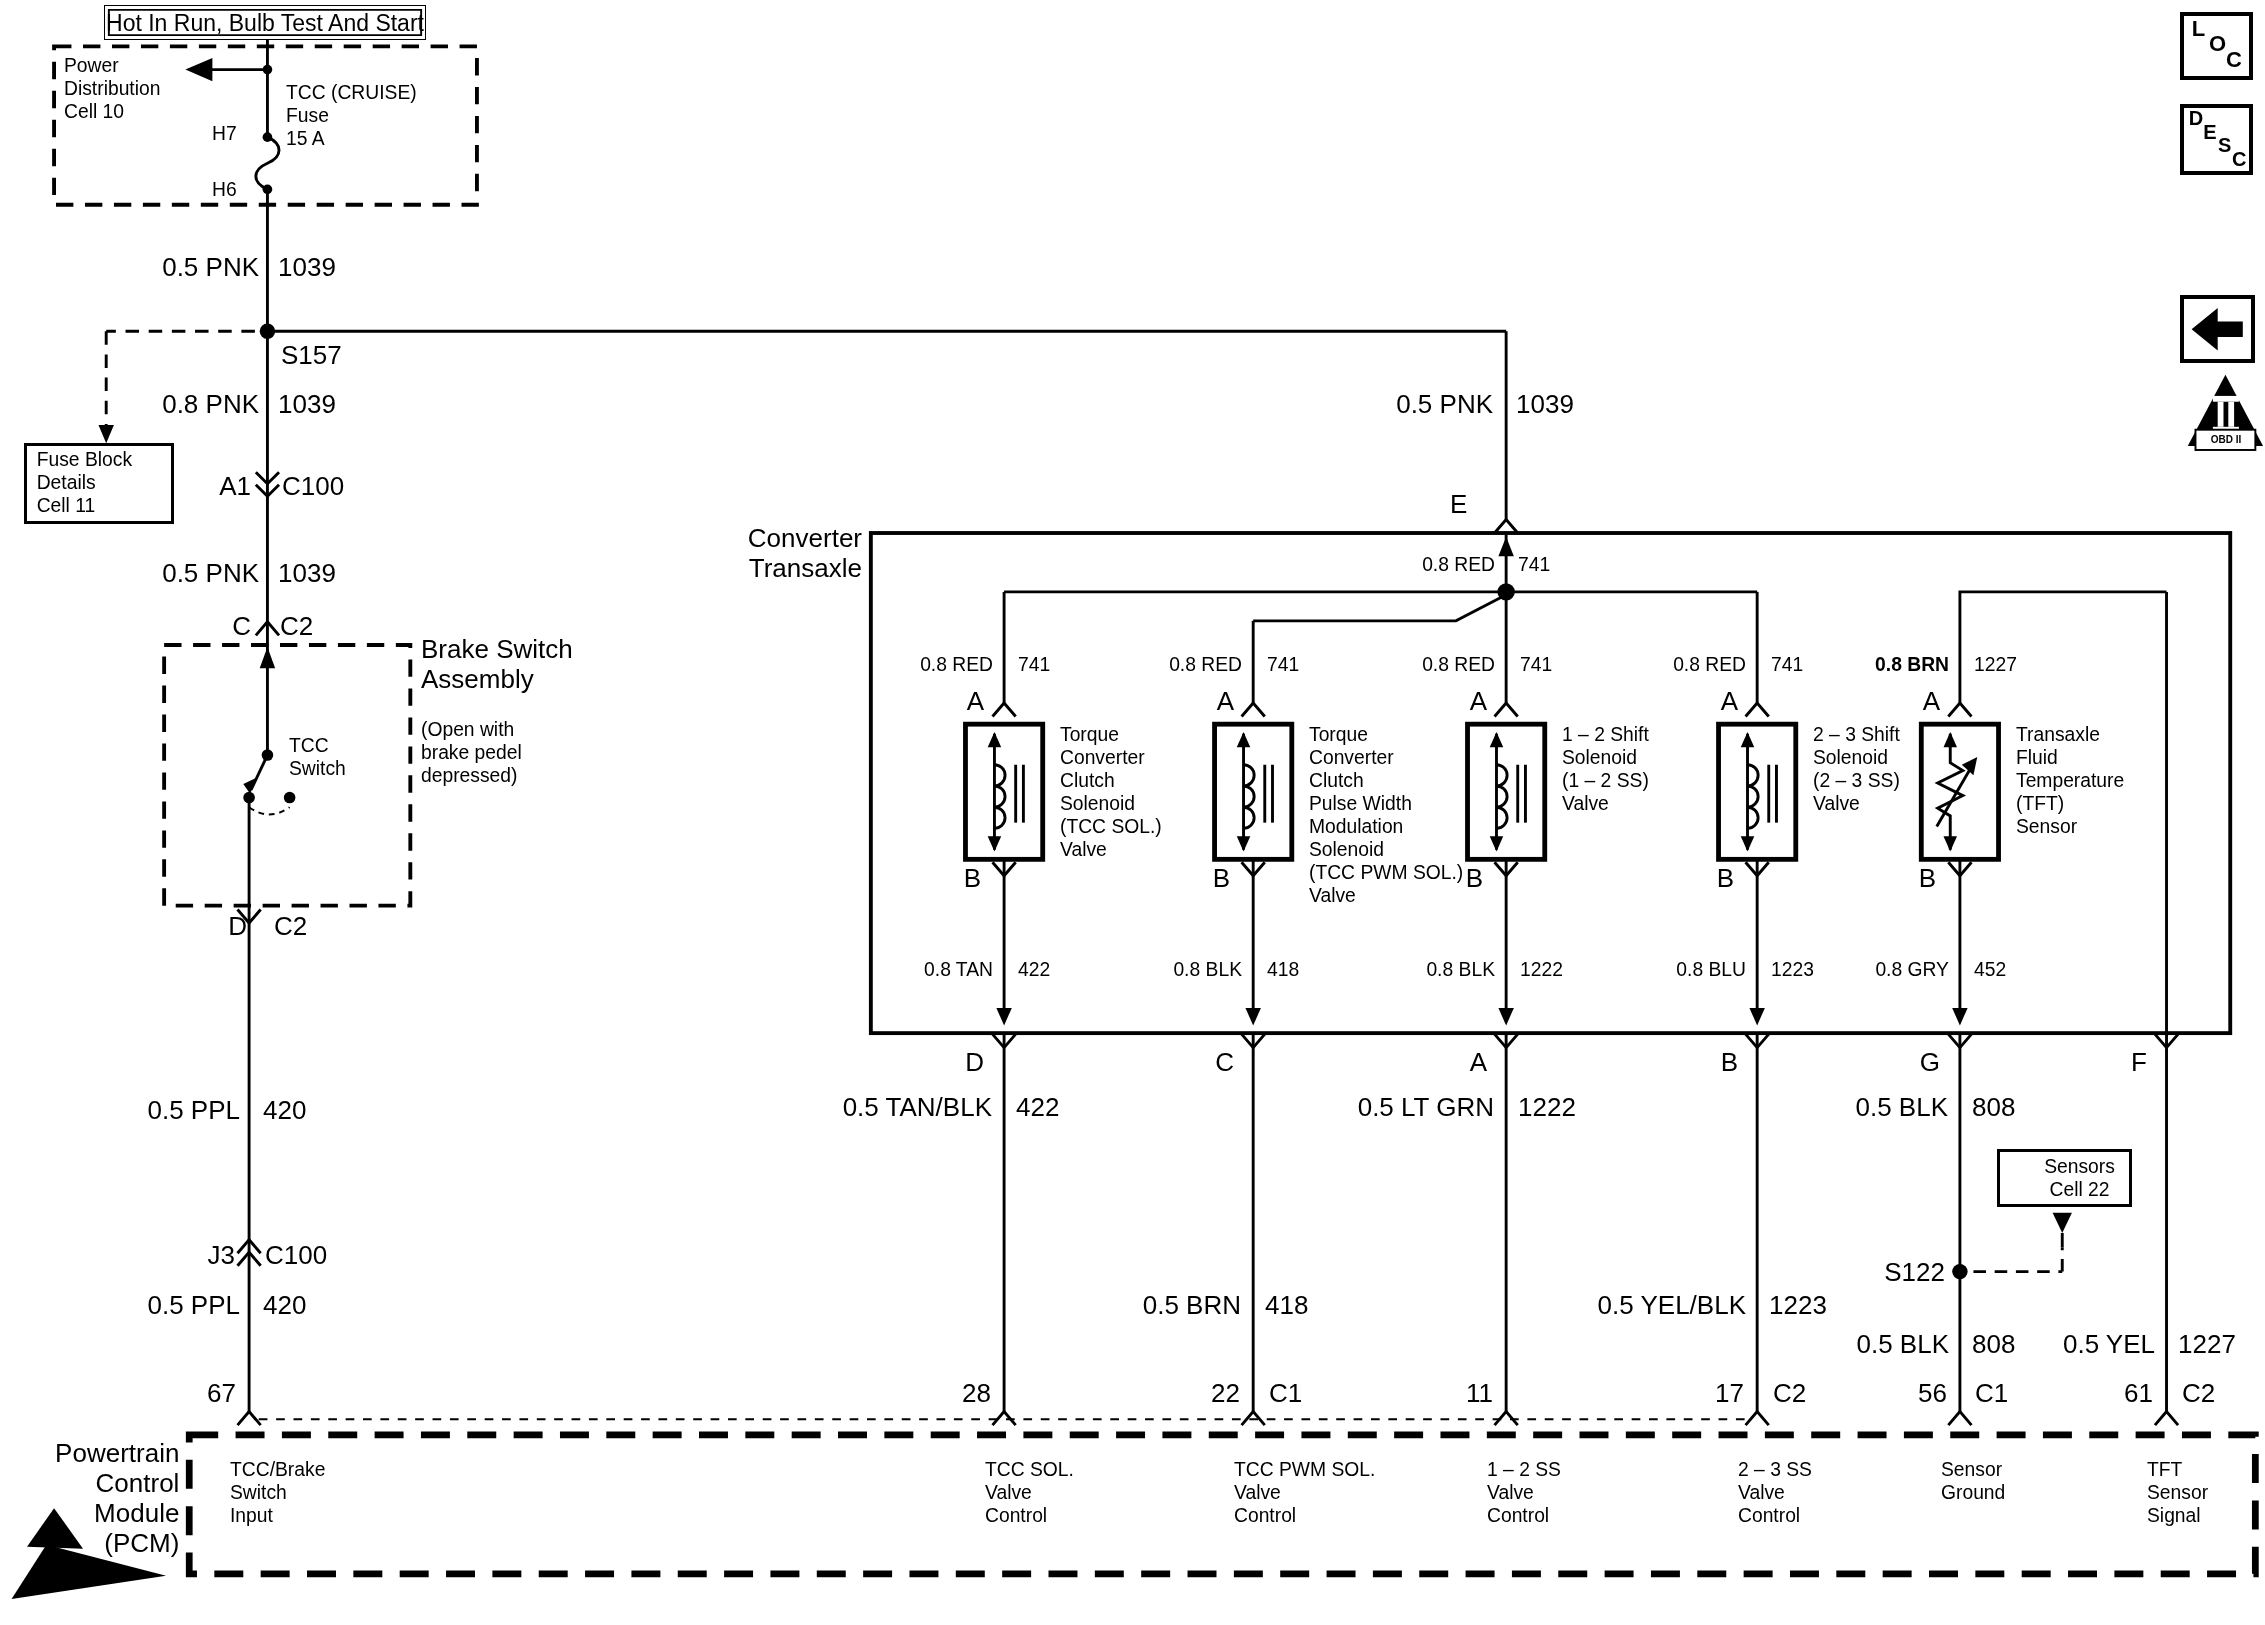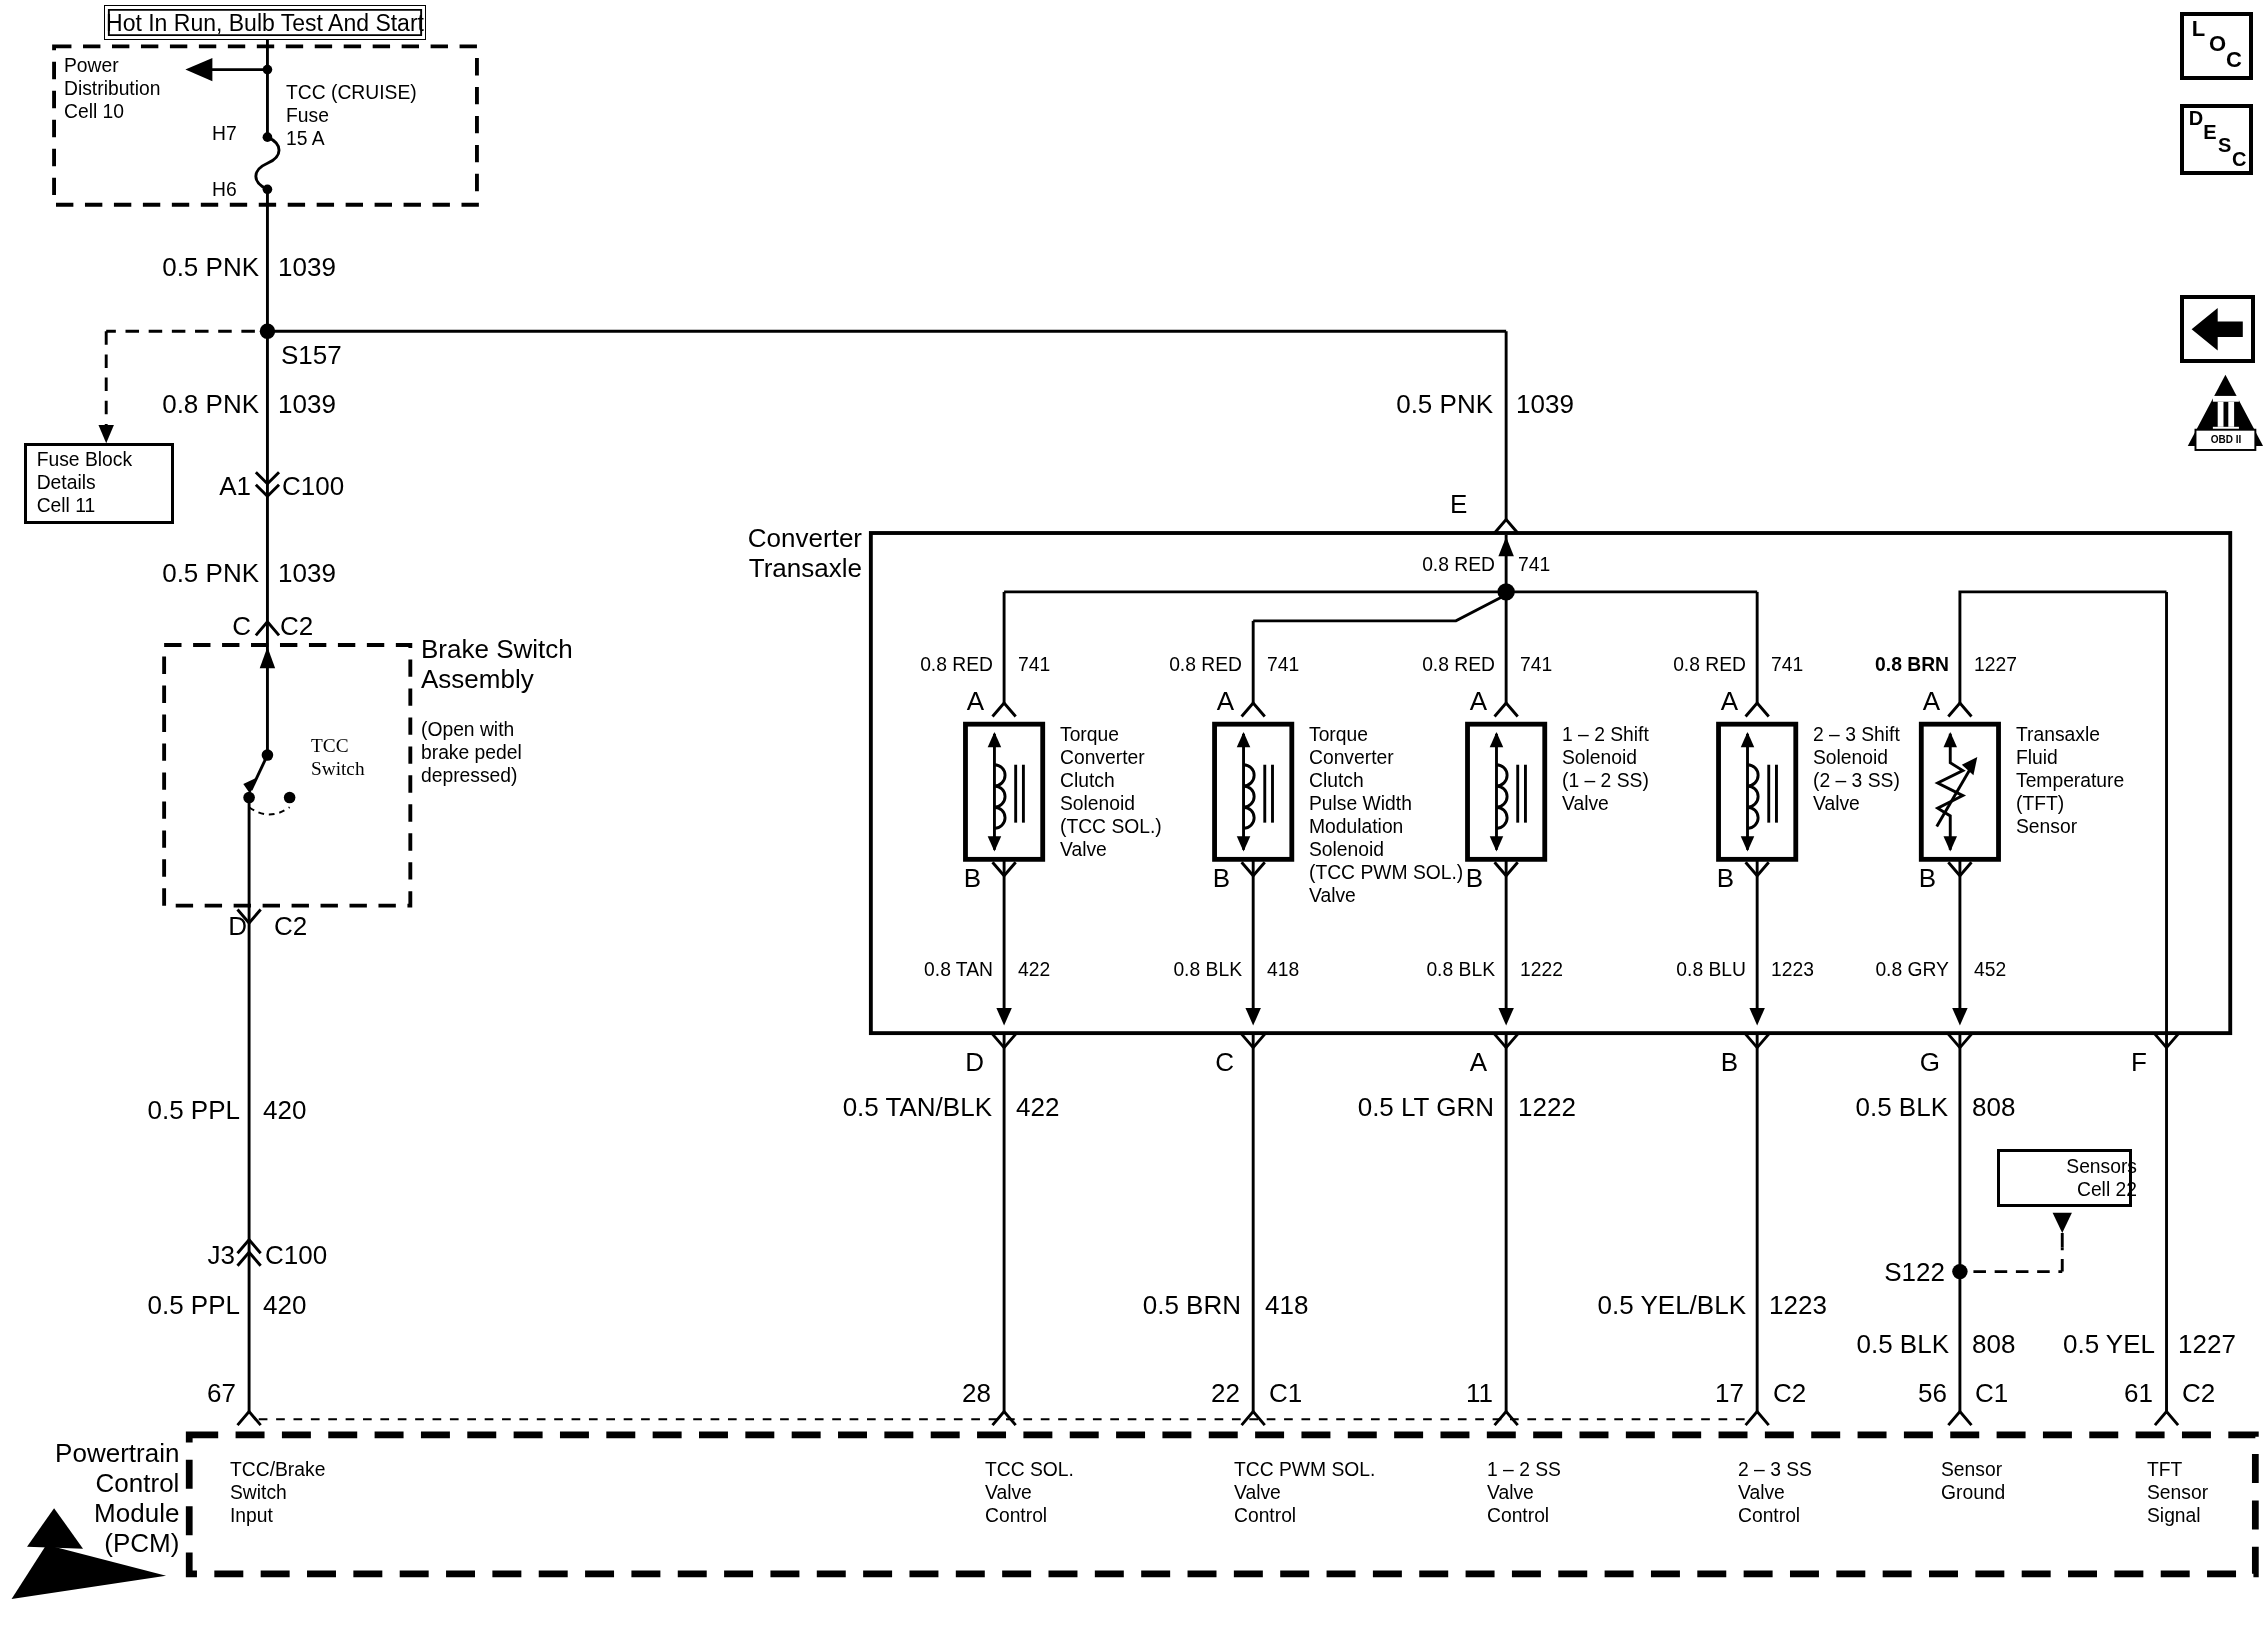--- a/index.html
+++ b/index.html
@@ -25,21 +25,21 @@
 
   <div class="bx dbl" style="left:104px;top:4.8px;width:322px;height:35px;">
     <div class="t f24 ctr" style="left:0;top:3.9px;width:100%;">Hot In Run, Bulb Test And Start</div>
   </div>
   <div class="bx" style="left:24px;top:443px;width:150px;height:81px;">
     <div class="t f20" style="left:9.7px;top:1.9px;">Fuse Block
 Details
 Cell 11</div>
   </div>
   <div class="bx" style="left:1997px;top:1149px;width:135px;height:58px;">
-    <div class="t f20 ctr" style="left:8px;top:2.9px;width:100%;text-align:right;">Sensors
+    <div class="t f20 ctr" style="left:15px;top:2.9px;width:100%;">Sensors
 Cell 22</div>
   </div>
   <div class="bx thick5" style="left:2180px;top:11.6px;width:73px;height:68px;">
     <span class="icoletter" style="left:7.7px;top:0px;">L</span>
     <span class="icoletter" style="left:25px;top:15.4px;">O</span>
     <span class="icoletter" style="left:42px;top:31px;">C</span>
   </div>
   <div class="bx thick5" style="left:2180px;top:104px;width:73px;height:71px;">
     <span class="icoletter" style="left:4.8px;top:-1px;font-size:20px;">D</span>
     <span class="icoletter" style="left:19.3px;top:12.6px;font-size:20px;">E</span>
@@ -66,21 +66,21 @@
   <div class="t f27" style="left:282px;top:471px;">C100</div>
   <div class="t f27 ra" style="left:112px;top:558px;width:147px;">0.5 PNK</div>
   <div class="t f27" style="left:278px;top:558px;">1039</div>
   <div class="t f27 ra" style="left:207px;top:611px;width:44px;">C</div>
   <div class="t f27" style="left:280px;top:611px;">C2</div>
   <div class="t f27" style="left:421px;top:634px;">Brake Switch
 Assembly</div>
   <div class="t f20" style="left:421px;top:718px;">(Open with
 brake pedel
 depressed)</div>
-  <div class="t f20" style="left:311px;top:734px;font-family:Liberation Serif, serif;">TCC
+  <div class="t f20" style="left:289px;top:734px;">TCC
 Switch</div>
   <div class="t f27 ra" style="left:203px;top:911px;width:44px;">D</div>
   <div class="t f27" style="left:274px;top:911px;">C2</div>
   <div class="t f27 ra" style="left:93px;top:1095px;width:147px;">0.5 PPL</div>
   <div class="t f27" style="left:263px;top:1095px;">420</div>
   <div class="t f27 ra" style="left:187px;top:1240px;width:48px;">J3</div>
   <div class="t f27" style="left:265px;top:1240px;">C100</div>
   <div class="t f27 ra" style="left:93px;top:1290px;width:147px;">0.5 PPL</div>
   <div class="t f27" style="left:263px;top:1290px;">420</div>
 

